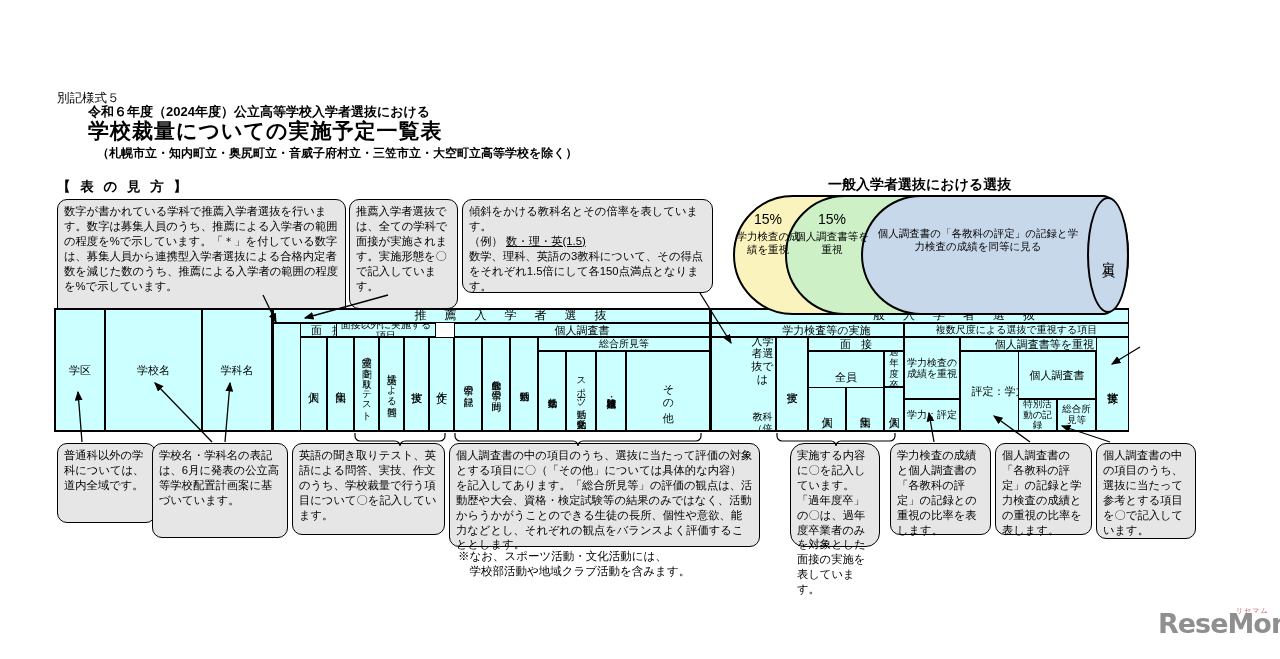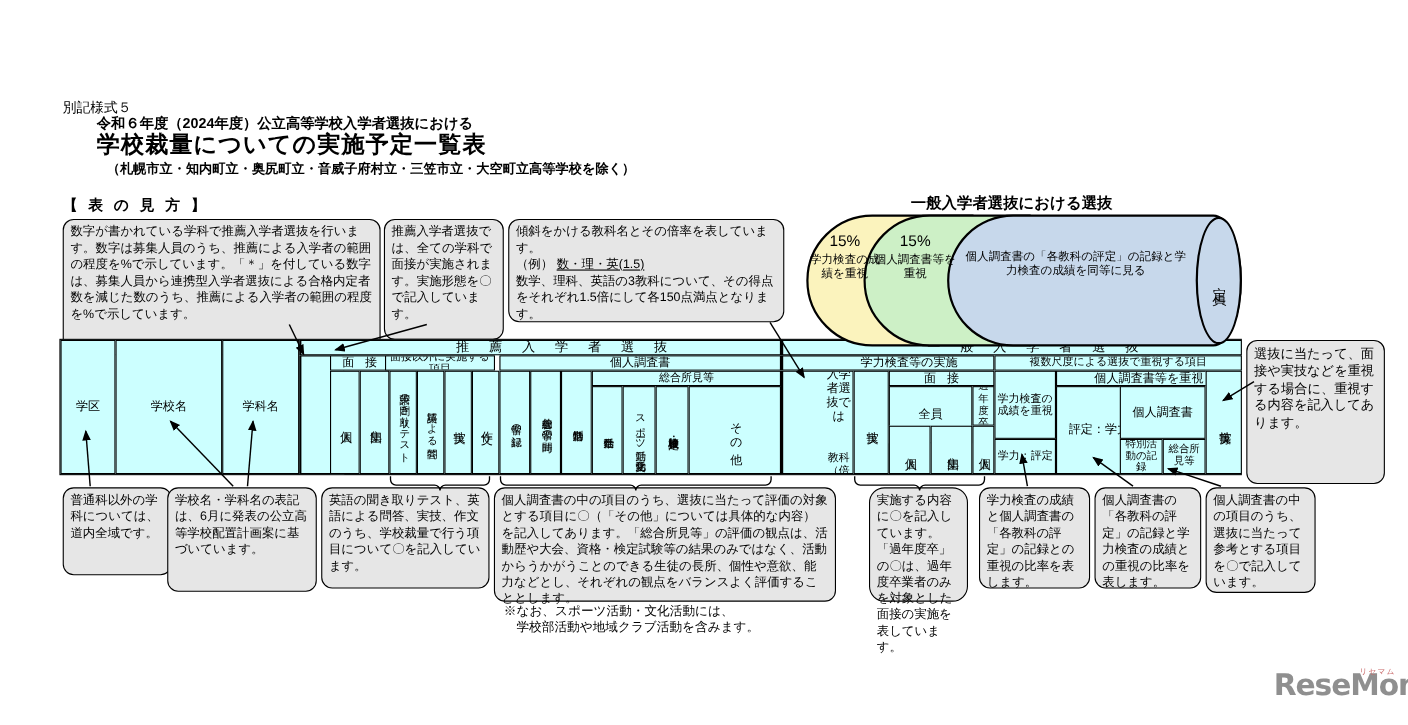--- a/index.html
+++ b/index.html
@@ -49,21 +49,20 @@
   <div class="abs legend-head" style="left:57px;top:178px;">【 表 の 見 方 】</div>
 
   <div class="callout" style="left:57px;top:199px;width:289px;height:124px;">数字が書かれている学科で推薦入学者選抜を行います。数字は募集人員のうち、推薦による入学者の範囲の程度を%で示しています。「＊」を付している数字は、募集人員から連携型入学者選抜による合格内定者数を減じた数のうち、推薦による入学者の範囲の程度を%で示しています。</div>
   <div class="callout" style="left:349px;top:199px;width:109px;height:110px;">推薦入学者選抜では、全ての学科で面接が実施されます。実施形態を〇で記入しています。</div>
   <div class="callout" style="left:462px;top:199px;width:251px;height:94px;">
     <span>傾斜をかける教科名とその倍率を表しています。</span><br>
     <span>（例）</span>
     <span class="uline">数・理・英(1.5)</span><br>
     <span>数学、理科、英語の3教科について、その得点をそれぞれ1.5倍にして各150点満点となります。</span>
   </div>
-  <div class="callout" style="left:1133px;top:309px;width:126px;height:131px;font-size:12px;">選抜に当たって、面接や実技などを重視する場合に、重視する内容を記入してあります。</div>
 
   <div class="abs" style="left:828px;top:176px;font-size:14px;font-weight:bold;">一般入学者選抜における選抜</div>
   <div class="abs" style="left:733px;top:195px;width:398px;height:120px;">
     <div class="seg" style="left:0;width:152px;border-radius:60px 0 0 60px / 60px 0 0 60px;background:#fbf3bd;z-index:1;"></div>
     <div class="seg" style="left:52px;width:152px;border-radius:60px 0 0 60px / 60px 0 0 60px;background:#cdf0c6;z-index:2;"></div>
     <div class="seg" style="left:128px;width:268px;border-radius:60px 26px 26px 60px / 60px 60px 60px 60px;background:#c7d8eb;z-index:3;"></div>
     <div class="seg" style="left:354px;top:2px;width:42px;height:116px;border-radius:50%;background:#c7d8eb;z-index:4;display:flex;align-items:center;justify-content:center;">
       <span class="v" style="font-size:13px;letter-spacing:4px;">定員</span>
     </div>
     <div class="cyl-txt" style="left:2px;top:16px;width:66px;">
@@ -87,21 +86,21 @@
 
   <div class="cell sp3 thickL" style="left:272px;top:309px;width:438px;height:14px;">推薦入学者選抜</div>
   <div class="cell sp3 thickL" style="left:710px;top:309px;width:419px;height:14px;">一般入学者選抜</div>
 
   <div class="cell v small thickL" style="left:272px;top:323px;width:28px;height:108px;">入学枠（％程度）</div>
 
   <div class="cell sp1" style="left:300px;top:323px;width:54px;height:14px;">面接</div>
   <div class="cell v" style="left:300px;top:337px;width:27px;height:94px;">個人</div>
   <div class="cell v" style="left:327px;top:337px;width:27px;height:94px;">集団</div>
 
-  <div class="cell small" style="left:350px;top:323px;width:100px;height:14px;">面接以外に実施する項目</div>
+  <div class="cell small" style="left:336px;top:323px;width:100px;height:14px;">面接以外に実施する項目</div>
   <div class="cell v tiny" style="left:354px;top:337px;width:25px;height:94px;">英語の聞き取りテスト</div>
   <div class="cell v tiny" style="left:379px;top:337px;width:25px;height:94px;">英語による問答</div>
   <div class="cell v" style="left:404px;top:337px;width:25px;height:94px;">実技</div>
   <div class="cell v" style="left:429px;top:337px;width:25px;height:94px;">作文</div>
 
   <div class="cell" style="left:454px;top:323px;width:256px;height:14px;">個人調査書</div>
   <div class="cell v tiny" style="left:454px;top:337px;width:28px;height:94px;">学習の記録</div>
   <div class="cell v tiny" style="left:482px;top:337px;width:28px;height:94px;">総合的な学習の時間</div>
   <div class="cell v tiny" style="left:510px;top:337px;width:28px;height:94px;">特別活動</div>
   <div class="cell small" style="left:538px;top:337px;width:172px;height:14px;">総合所見等</div>

